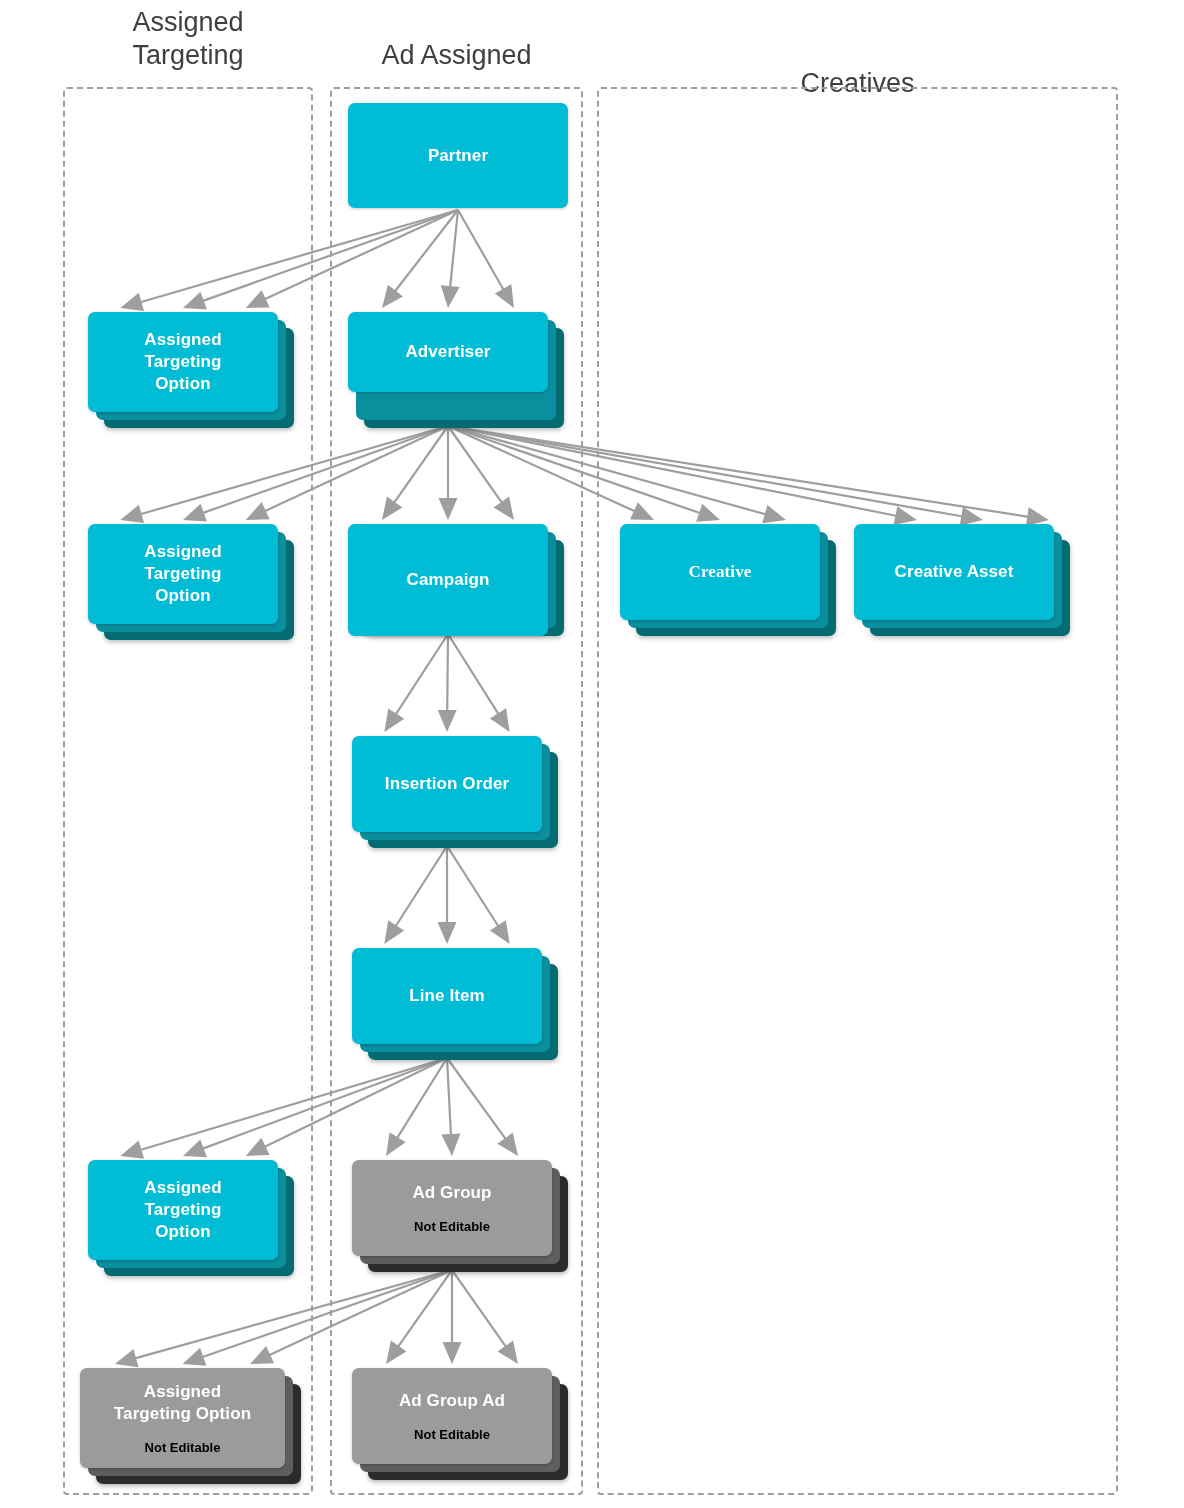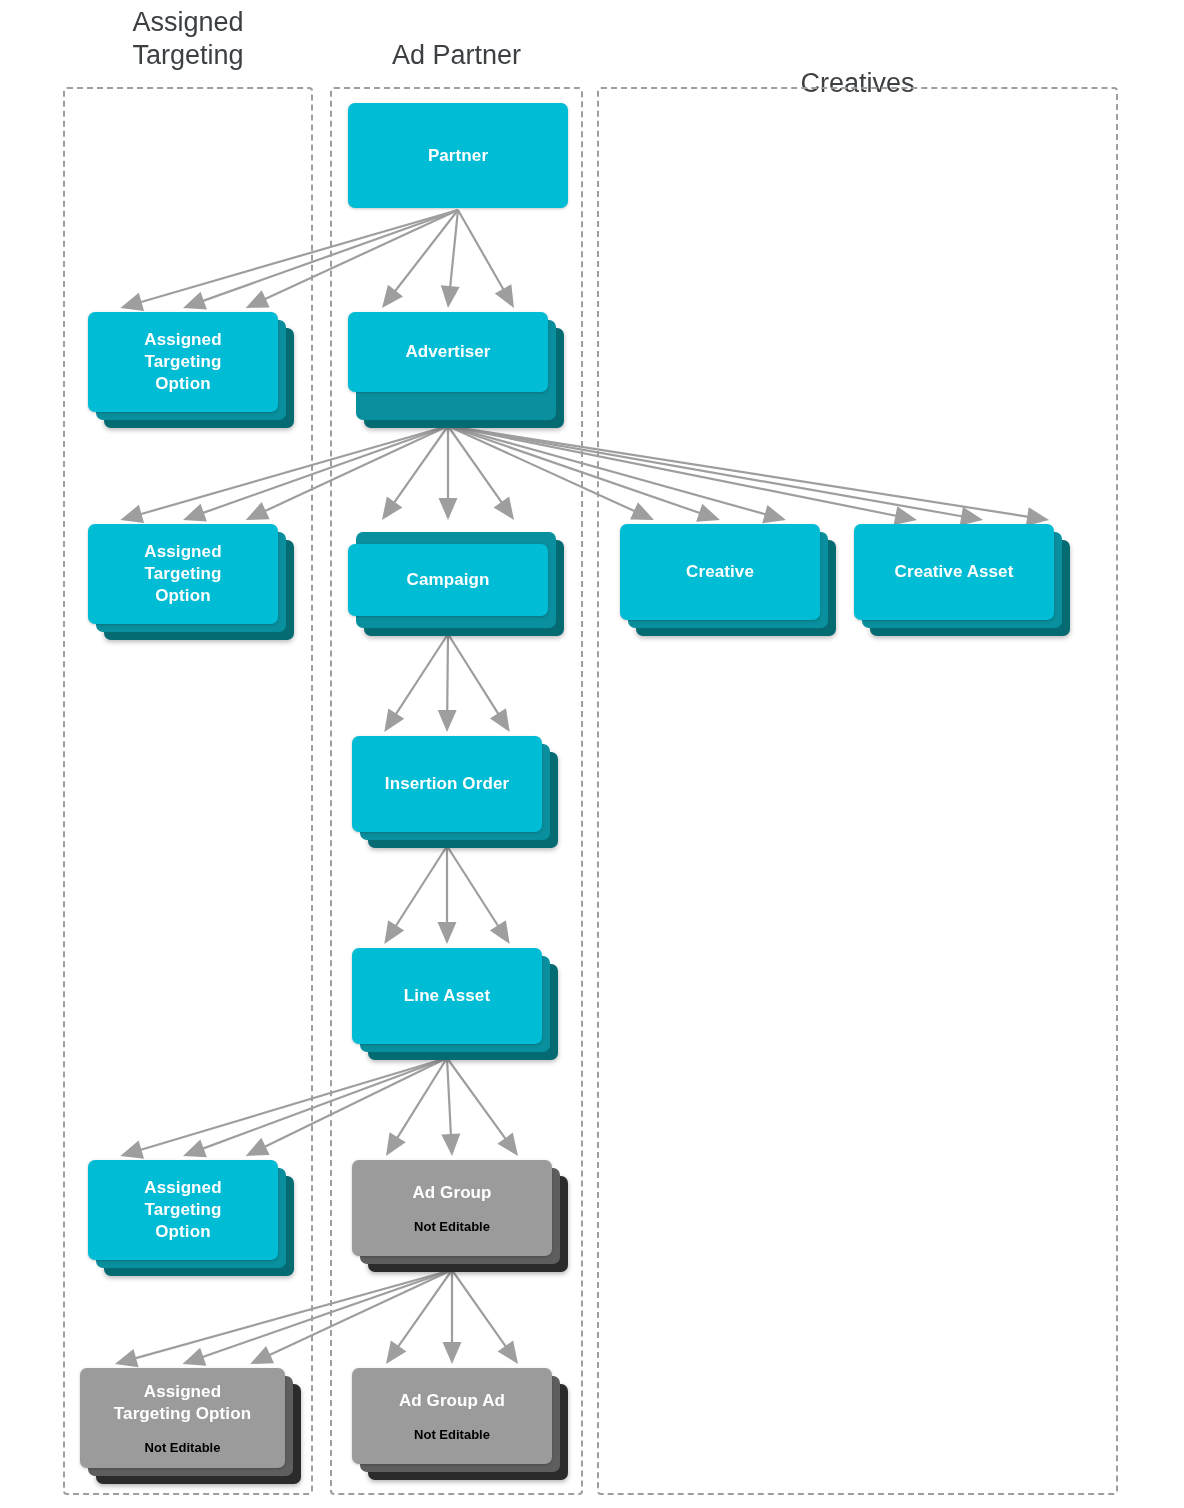--- a/index.html
+++ b/index.html
@@ -50,21 +50,21 @@
 </style>
 </head>
 <body>
 
 <div id="stage">
 
   <div class="col-title" style="left:63px;top:6px;width:250px;">
     <div>Assigned</div>
     <div>Targeting</div>
   </div>
-  <div class="col-title" style="left:330px;top:39px;width:253px;">Ad Partner</div>
+  <div class="col-title" style="left:330px;top:39px;width:253px;">Ad Assigned</div>
   <div class="col-title" style="left:597px;top:39px;width:521px;margin-top:28px;">Creatives</div>
 
   <div class="col-box" style="left:63px;top:87px;width:250px;height:1408px;"></div>
   <div class="col-box" style="left:330px;top:87px;width:253px;height:1408px;"></div>
   <div class="col-box" style="left:597px;top:87px;width:521px;height:1408px;"></div>
 
   <svg id="arrows" viewBox="0 0 1184 1508" width="1184" height="1508">
       <g>
         <line x1="458" y1="210" x2="138.5471849011639" y2="302.7046961198873" stroke="#9e9e9e" stroke-width="2.2"></line>
         <polygon points="120.30000000000001,308 138.78066741918605,292.74500305665595 144.07597129929877,310.99218795781985" fill="#9e9e9e"></polygon>
@@ -242,25 +242,25 @@
           <div class="label">
             <div>Assigned</div>
             <div>Targeting</div>
             <div>Option</div>
           </div>
         </div>
       </div>
       <div class="card cyan" style="left: 348px; top: 524px; width: 218px; height: 114px;">
         <div class="layer l3" style="width: 200px; height: 96px;"></div>
         <div class="layer l2" style="width: 200px; height: 96px;"></div>
-        <div class="front" style="width: 200px; height: 72px; margin-top: 20px;">
+        <div class="front" style="width: 200px; height: 112px;">
           <div class="label">Campaign</div>
         </div>
       </div>
-      <div class="card cyan" style="left: 620px; top: 524px; width: 212px; height: 114px;">
+      <div class="card cyan" style="left: 620px; top: 524px; width: 212px; height: 114px; font-family: Liberation Serif, serif;">
         <div class="layer l3" style="width: 200px; height: 96px;"></div>
         <div class="layer l2" style="width: 200px; height: 96px;"></div>
         <div class="front" style="width: 200px; height: 96px;">
           <div class="label">Creative</div>
         </div>
       </div>
       <div class="card cyan" style="left: 854px; top: 524px; width: 218px; height: 114px;">
         <div class="layer l3" style="width: 200px; height: 96px;"></div>
         <div class="layer l2" style="width: 200px; height: 96px;"></div>
         <div class="front" style="width: 200px; height: 96px;">
@@ -271,21 +271,21 @@
         <div class="layer l3" style="width: 190px; height: 96px;"></div>
         <div class="layer l2" style="width: 190px; height: 96px;"></div>
         <div class="front" style="width: 190px; height: 96px; justify-content: center;">
           <div class="label">Insertion Order</div>
         </div>
       </div>
       <div class="card cyan" style="left: 352px; top: 948px; width: 208px; height: 114px;">
         <div class="layer l3" style="width: 190px; height: 96px;"></div>
         <div class="layer l2" style="width: 190px; height: 96px;"></div>
         <div class="front" style="width: 190px; height: 96px;">
-          <div class="label">Line Asset</div>
+          <div class="label">Line Item</div>
         </div>
       </div>
       <div class="card cyan" style="left: 88px; top: 1160px; width: 208px; height: 118px;">
         <div class="layer l3" style="width: 190px; height: 100px;"></div>
         <div class="layer l2" style="width: 190px; height: 100px;"></div>
         <div class="front" style="width: 190px; height: 100px;">
           <div class="label">
             <div>Assigned</div>
             <div>Targeting</div>
             <div>Option</div>

